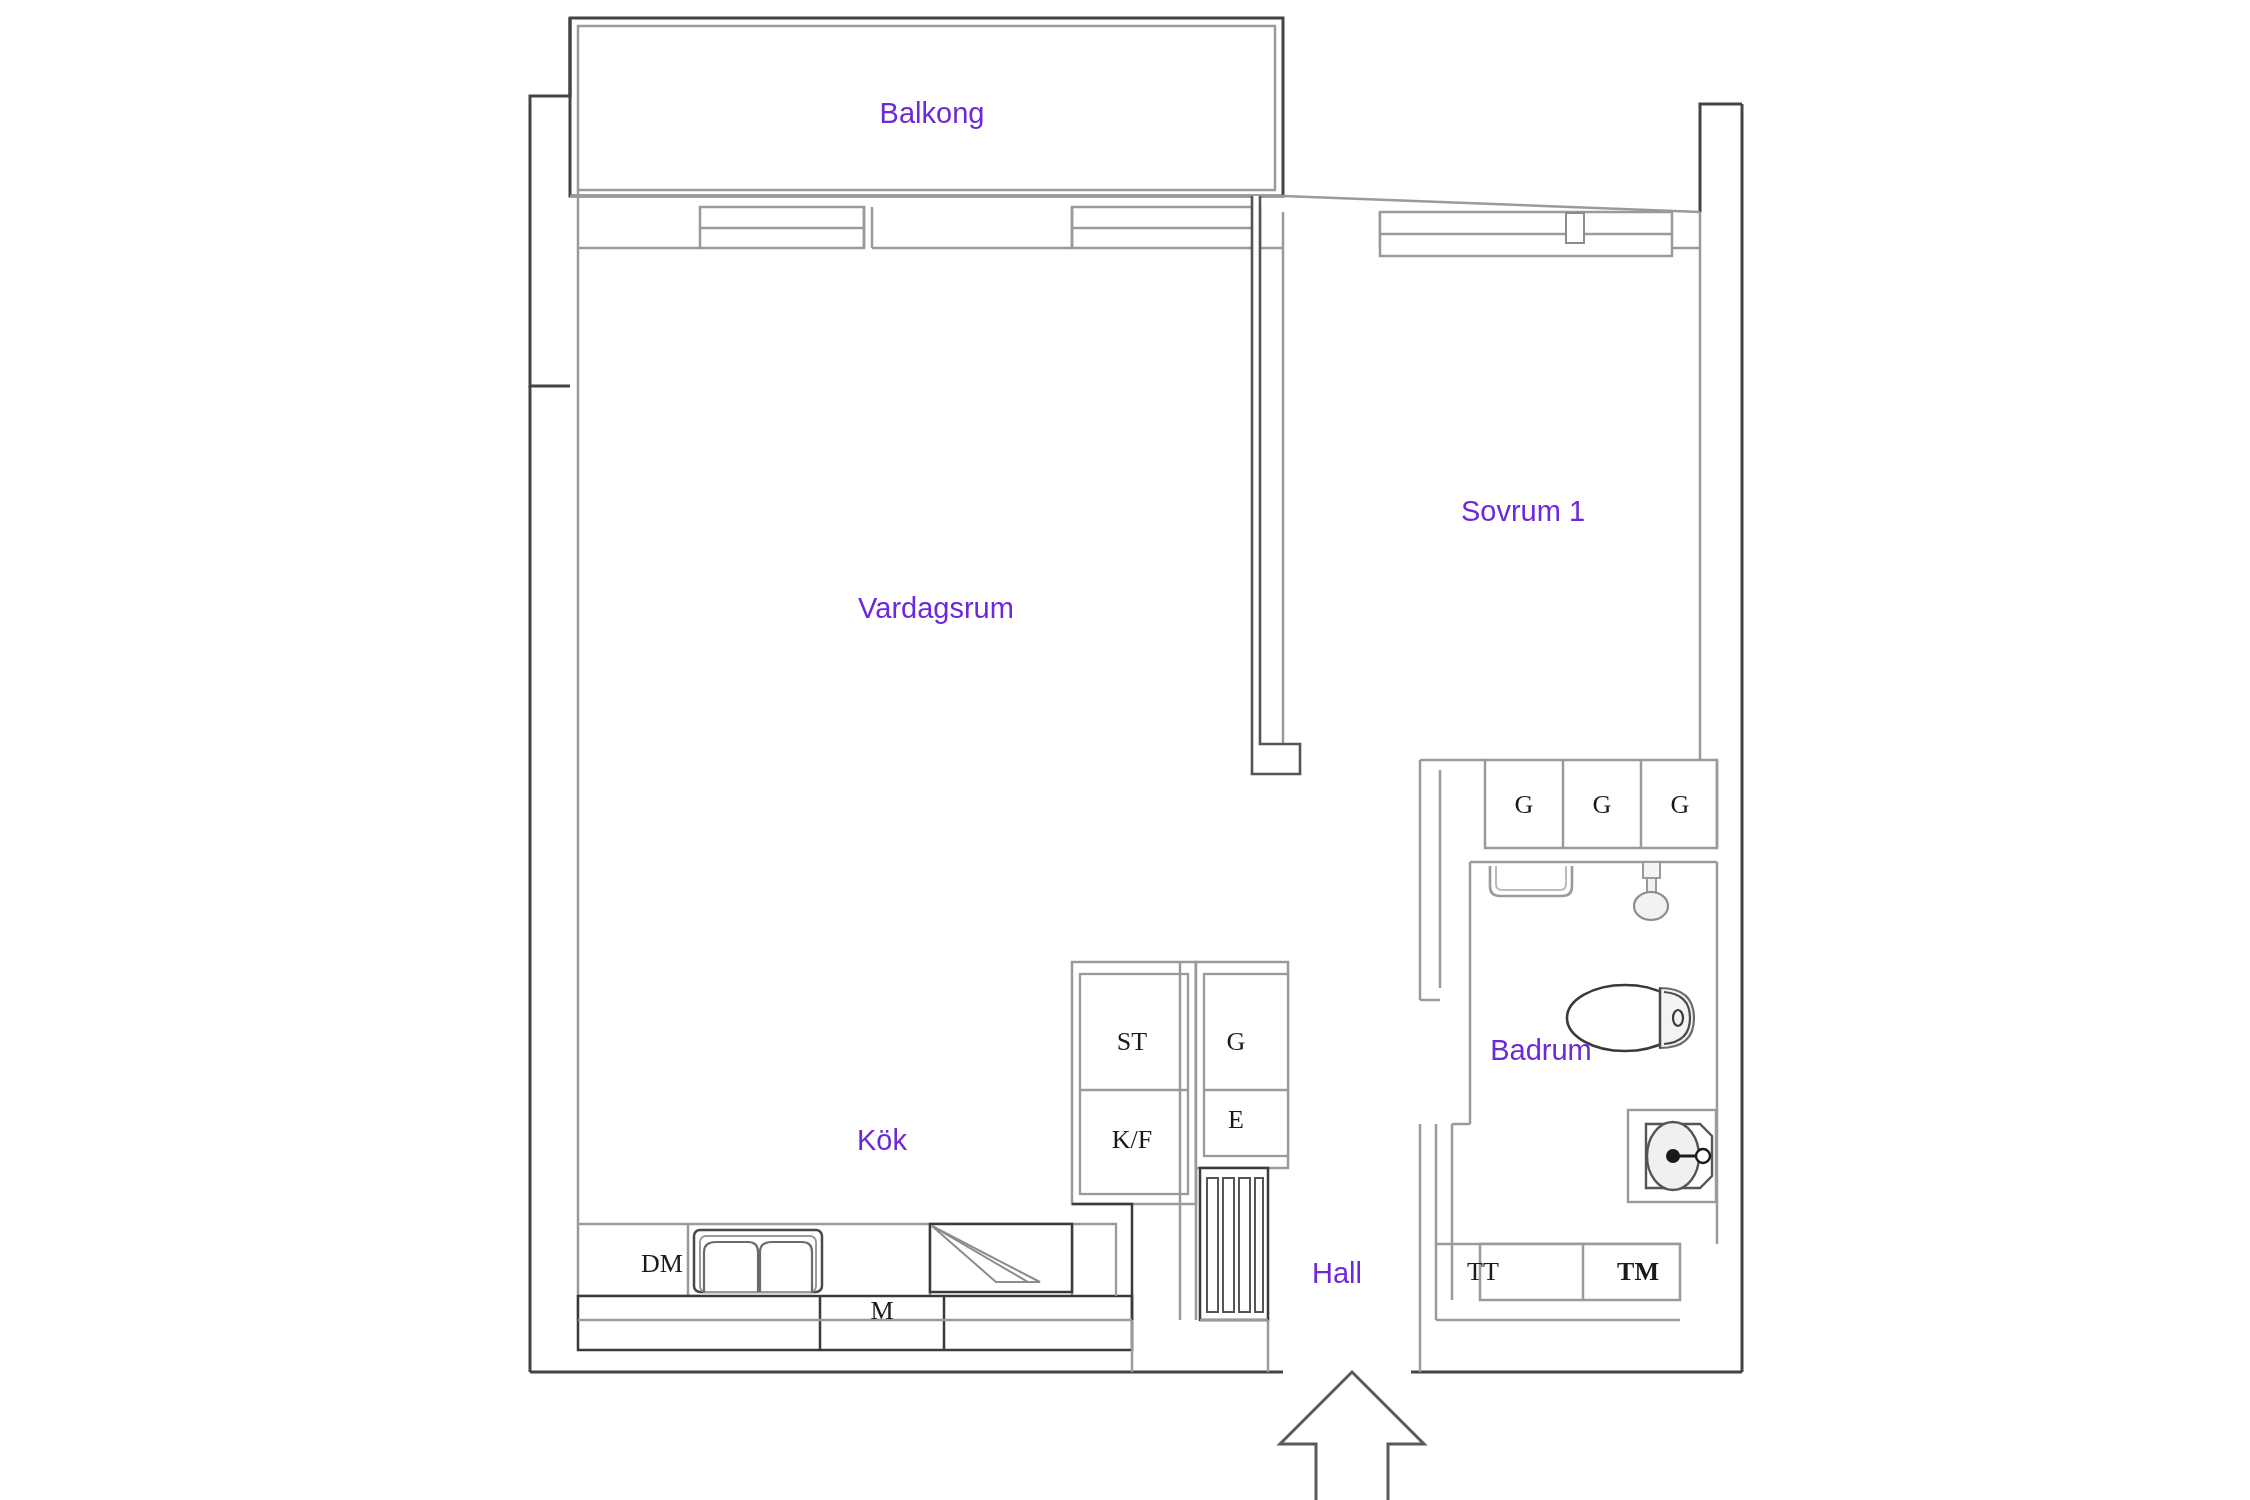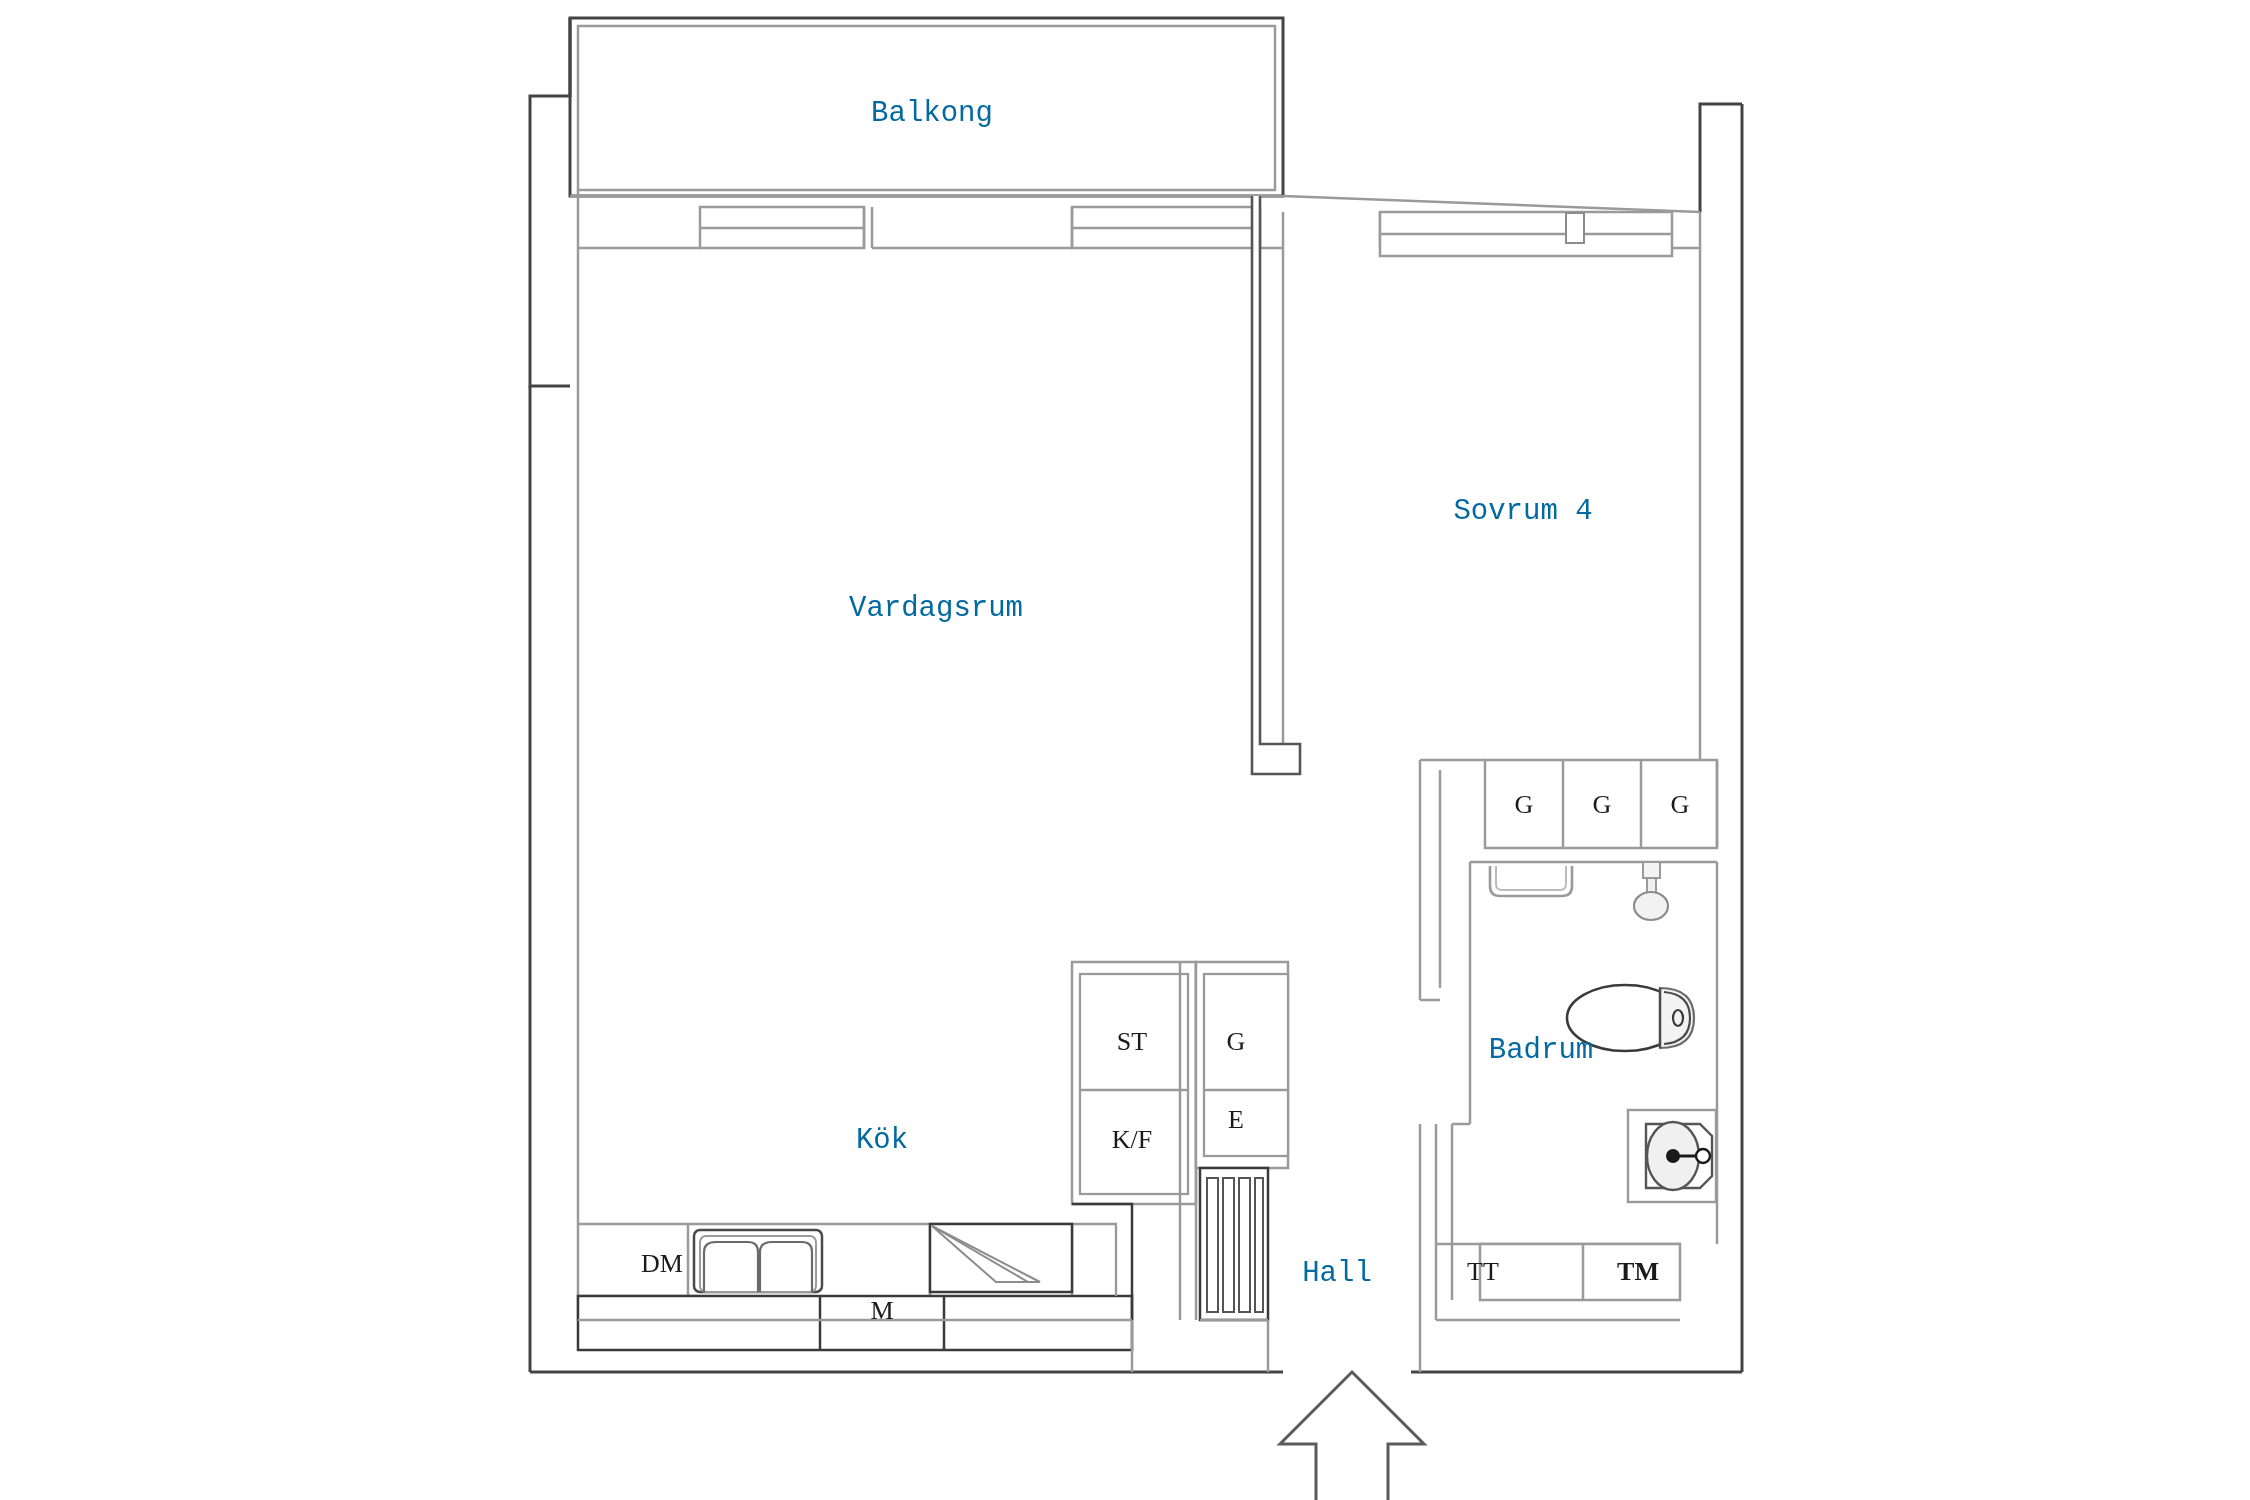--- a/index.html
+++ b/index.html
@@ -20,22 +20,22 @@
   }
   #plan-svg {
     position: absolute;
     left: 0;
     top: 0;
     width: 2250px;
     height: 1500px;
   }
   .room-label {
     position: absolute;
-    font-family: Liberation Mono, monospace;
-    color: #0369a1;
+    font-family: Liberation Sans, sans-serif;
+    color: #6d28d9;
     white-space: nowrap;
     transform: translate(-50%, -50%);
     pointer-events: none;
   }
   .room-label.big   { font-size: 29px; }
   .unit-label {
     position: absolute;
     font-family: "Liberation Serif", "DejaVu Serif", serif;
     color: #1a1a1a;
     font-size: 26px;
@@ -243,21 +243,21 @@
     </g>
 
     <g>
       <path d="M 1352 1372 L 1424 1444 L 1388 1444 L 1388 1502 L 1316 1502 L 1316 1444 L 1280 1444 Z" fill="#ffffff" stroke="#5a5a5a" stroke-width="3" stroke-linejoin="miter"></path>
     </g>
 
   </svg>
 
   <div class="room-label big" style="left:932px;  top:113px;">Balkong</div>
   <div class="room-label big" style="left:936px;  top:576px;margin-top:32px;">Vardagsrum</div>
-  <div class="room-label big" style="left:1523px; top:511px;">Sovrum 4</div>
+  <div class="room-label big" style="left:1523px; top:511px;">Sovrum 1</div>
   <div class="room-label big" style="left:872px;  top:1140px;margin-left:10px;">Kök</div>
   <div class="room-label big" style="left:1541px; top:1050px;">Badrum</div>
   <div class="room-label big" style="left:1337px; top:1240px;margin-top:33px;">Hall</div>
 
   <div class="unit-label" style="left:1132px; top:1042px;">ST</div>
   <div class="unit-label" style="left:1132px; top:1140px;">K/F</div>
   <div class="unit-label" style="left:1236px; top:1042px;">G</div>
   <div class="unit-label" style="left:1236px; top:1120px;">E</div>
   <div class="unit-label" style="left:630px;  top:1264px;margin-left:32px;">DM</div>
   <div class="unit-label" style="left:882px;  top:1311px;">M</div>

